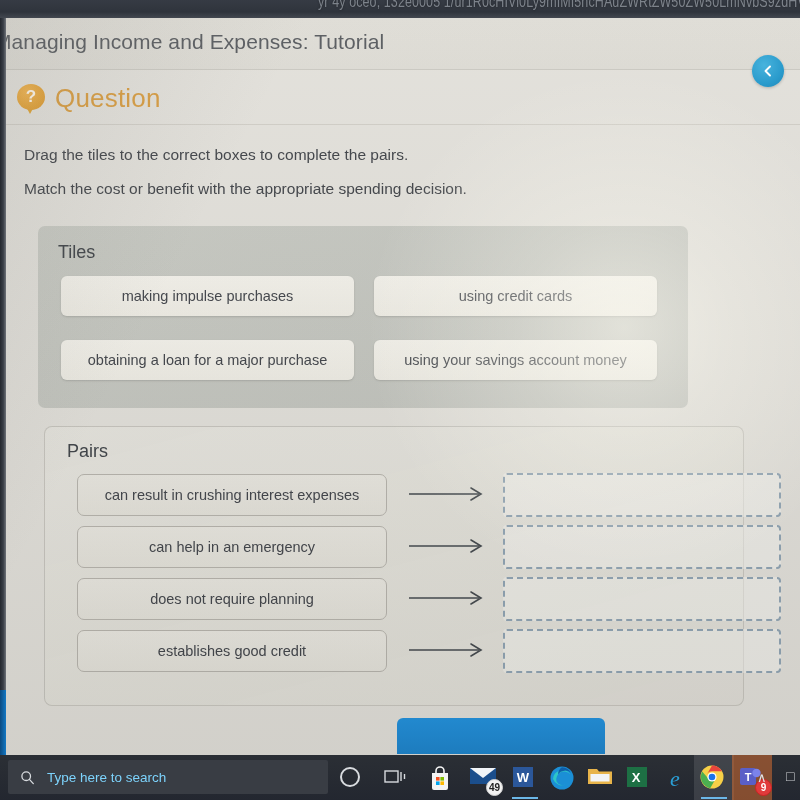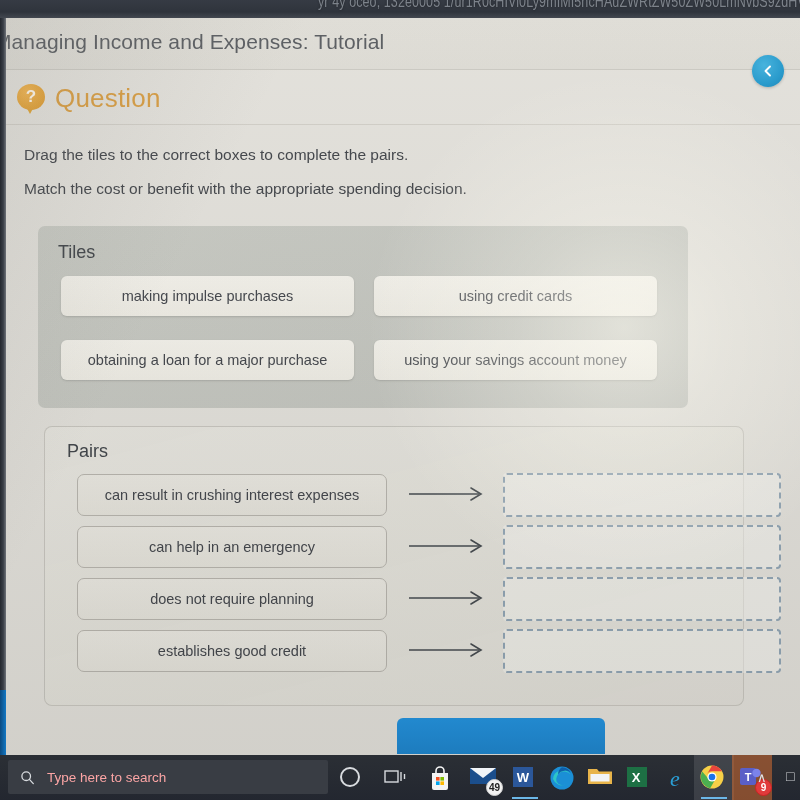--- a/index.html
+++ b/index.html
@@ -281,21 +281,21 @@
     left: 8px; top: 5px;
     width: 320px; height: 34px;
     background: #393d44;
     border-radius: 2px;
     display: flex; align-items: center;
     cursor: text;
   }
   #search-icon { margin-left: 12px; display: flex; }
   #search-placeholder {
     margin-left: 12px;
-    color: #fca5a5;
+    color: #7dd3fc;
     font-size: 13.5px;
   }
   #cortana-icon {
     position: absolute; left: 340px; top: 12px;
     width: 20px; height: 20px;
     border: 2px solid #d8dbdf;
     border-radius: 50%;
     cursor: pointer;
   }
   #taskview-icon {

